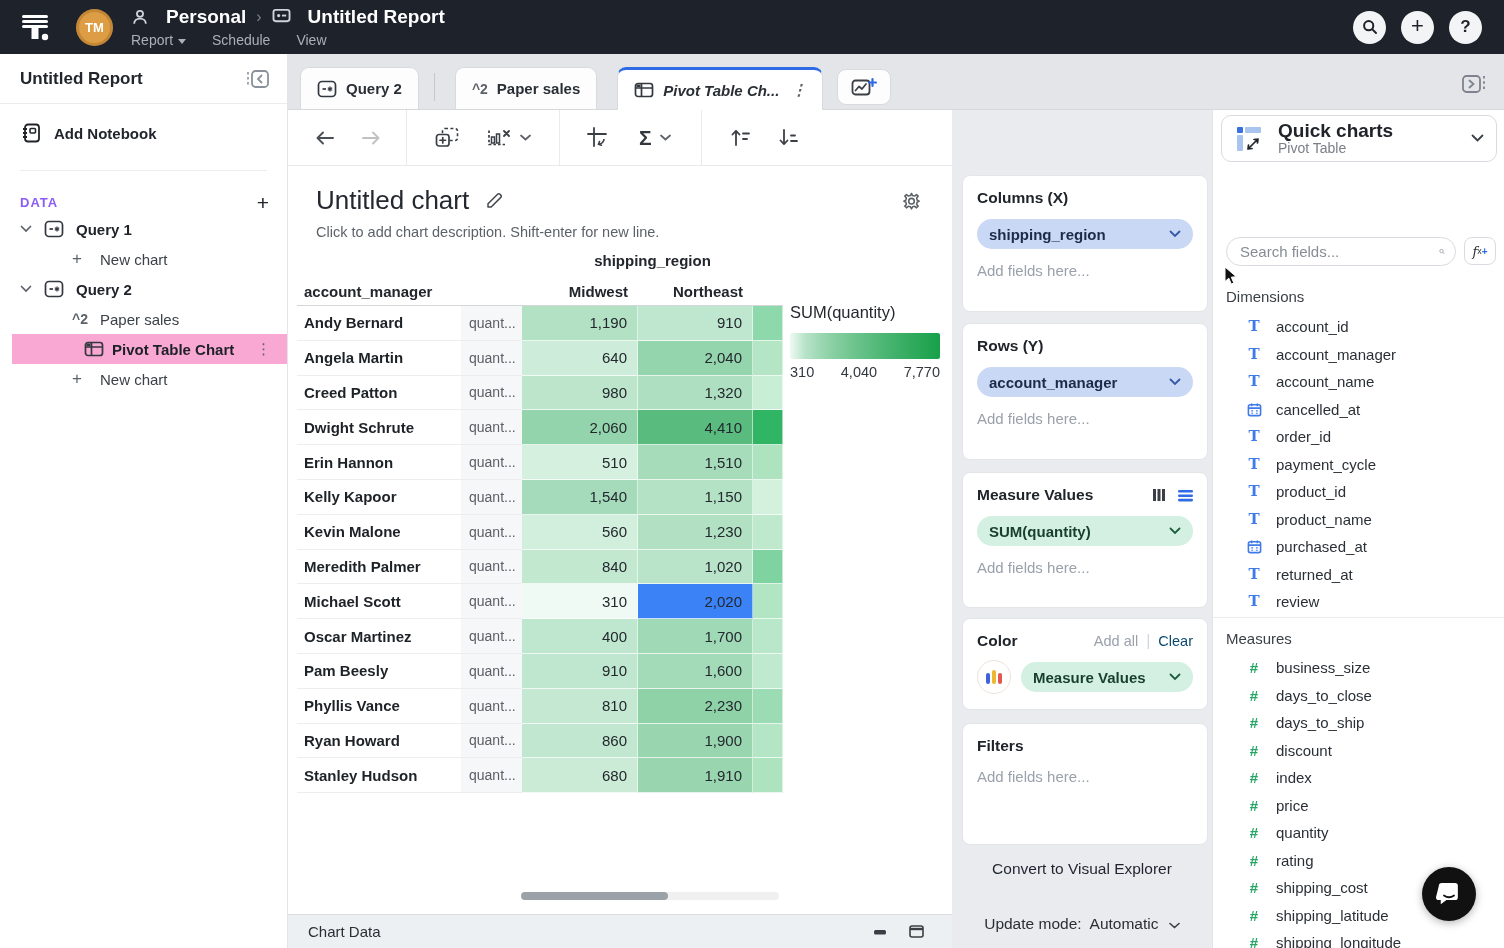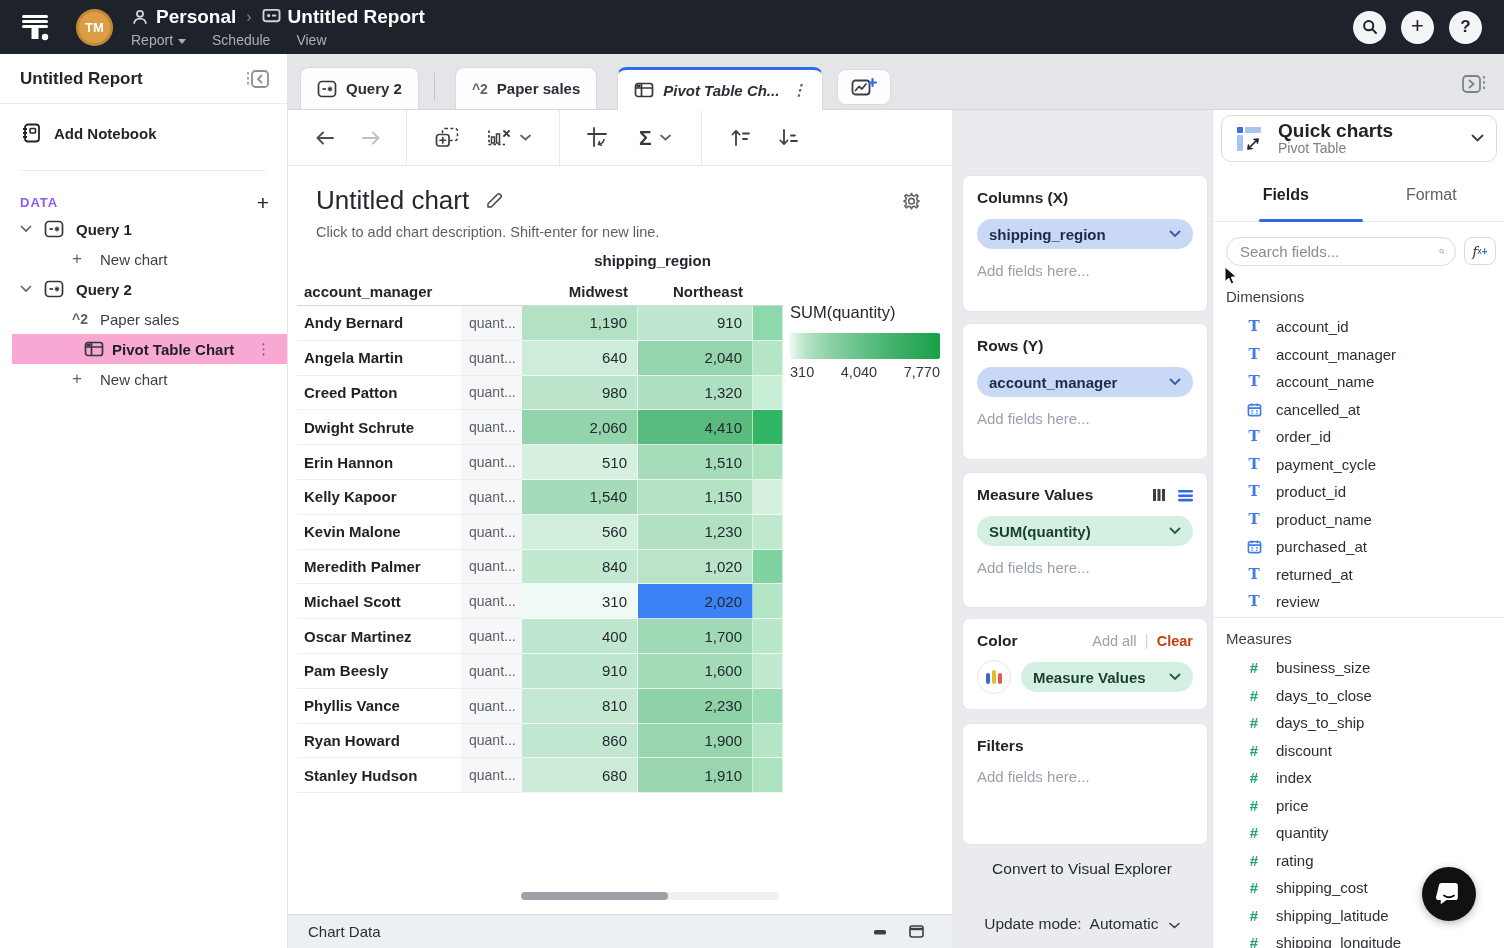--- a/index.html
+++ b/index.html
@@ -8,21 +8,21 @@
   #app { position:relative; width:1504px; height:948px; background:#e9ebee; overflow:hidden; }
   .abs { position:absolute; }
 
   
   .topbar { left:0; top:0; width:1504px; height:54px; background:#1d222b; display:flex; align-items:center; }
   .logo { width:34px; height:34px; margin-left:18px; }
   .avatar { width:37px; height:37px; border-radius:50%; background:#dd9d44; box-shadow:inset 0 0 0 3px rgba(120,70,10,.25);
             color:#fff; font-size:13px; font-weight:700; display:flex; align-items:center; justify-content:center; margin-left:24px; }
   .crumbs { margin-left:18px; display:flex; flex-direction:column; }
   .crumb-row1 { display:flex; align-items:center; height:24px; }
-  .crumb-row1 .bc-text { color:#fff; font-size:19px; font-weight:700; margin-left:7px;text-align:right; }
+  .crumb-row1 .bc-text { color:#fff; font-size:19px; font-weight:700; margin-left:17px;text-align:right; }
   .bc-sep { color:#7d838d; font-size:16px; margin:0 10px; }
   .crumb-row2 { display:flex; align-items:center; height:20px; margin-top:1px; color:#aab0ba; font-size:14px; }
   .crumb-row2 .menu-item { margin-right:26px; cursor:default; }
   .caret-dn { display:inline-block; width:0; height:0; border-left:4px solid transparent; border-right:4px solid transparent; border-top:5px solid #aab0ba; margin-left:5px; vertical-align:1px; }
   .tb-spacer { flex:1; }
   .tb-circle { width:33px; height:33px; border-radius:50%; background:#f3f4f5; display:flex; align-items:center; justify-content:center;
                margin-right:15px; font-weight:700; color:#1d222b; }
   .tb-circle.last { margin-right:22px; }
   .tb-circle .plus { font-size:22px; font-weight:400; line-height:1; margin-top:-2px; }
   .tb-circle .qm { font-size:17px; }
@@ -111,21 +111,21 @@
   .pill { height:30px; border-radius:15px; display:flex; align-items:center; justify-content:space-between; padding:0 12px; margin-top:12px;
           font-size:15px; font-weight:600; }
   .pill.dim { background:#c9d8f4; color:#1c2b4a; }
   .pill.meas { background:#d3f0e2; color:#173f2c; }
   .placeholder { margin-top:13px; font-size:15px; color:#9aa1ab; }
   .mv-head { display:flex; align-items:center; }
   .mv-icons { margin-left:auto; display:flex; align-items:center; gap:12px; }
   .color-head { display:flex; align-items:center; }
   .color-head .addall { margin-left:auto; font-size:14.5px; color:#9aa1ab; }
   .color-head .bar { margin:0 8px; color:#d3d6da; }
-  .color-head .clear { font-size:14.5px; color:#c2410c; font-weight:700; }
+  .color-head .clear { font-size:14.5px; color:#0c4a6e; font-weight:400; }
   .color-row { display:flex; align-items:center; margin-top:10px; }
   .swatch { width:34px; height:34px; border-radius:50%; background:#fff; border:1px solid #eee3da; display:flex; align-items:center; justify-content:center; gap:2px; flex:none; }
   .swatch i { width:4px; border-radius:2px; display:block; }
   .color-row .pill { flex:1; margin-top:0; margin-left:10px; }
   .convert-link { position:absolute; left:0; width:260px; top:750px; text-align:center; font-size:15.5px; color:#1f2430; font-weight:500; }
   .update-row { position:absolute; left:0; width:260px; top:805px; text-align:center; font-size:15.5px; color:#2a2f36; }
   .update-row b { font-weight:500; margin-left:8px; }
 
   
   .fields-panel { left:1212px; top:110px; width:292px; height:838px; background:#fff; border-left:1px solid #e2e4e8; overflow:hidden; }
@@ -650,29 +650,20 @@
       </svg>
       <span class="qc-texts">
         <div class="qc-title">Quick charts</div>
         <div class="qc-sub">Pivot Table</div>
       </span>
       <svg width="13" height="9" viewBox="0 0 13 9">
           <path d="M1.5 1.5 L6.5 6.5 L11.5 1.5" fill="none" stroke="#3a3f45" stroke-width="1.8" stroke-linecap="round"></path>
         </svg>
     </div>
 
-    <div class="fp-tabs">
-      <div class="fp-tab active">
-        <span>Fields</span>
-        <span class="fp-underline"></span>
-      </div>
-      <div class="fp-tab">
-          <span>Format</span>
-        </div>
-    </div>
 
     <div class="search-row">
       <div class="search-box">
         <input type="text" placeholder="Search fields..." style="">
         <svg width="15" height="15" viewBox="0 0 16 16">
           <circle cx="6.7" cy="6.7" r="4.6" fill="none" stroke="#868d96" stroke-width="1.8"></circle>
           <path d="M10.4 10.4 L14 14" stroke="#868d96" stroke-width="1.8" stroke-linecap="round"></path>
         </svg>
       </div>
       <span class="fx-btn">

